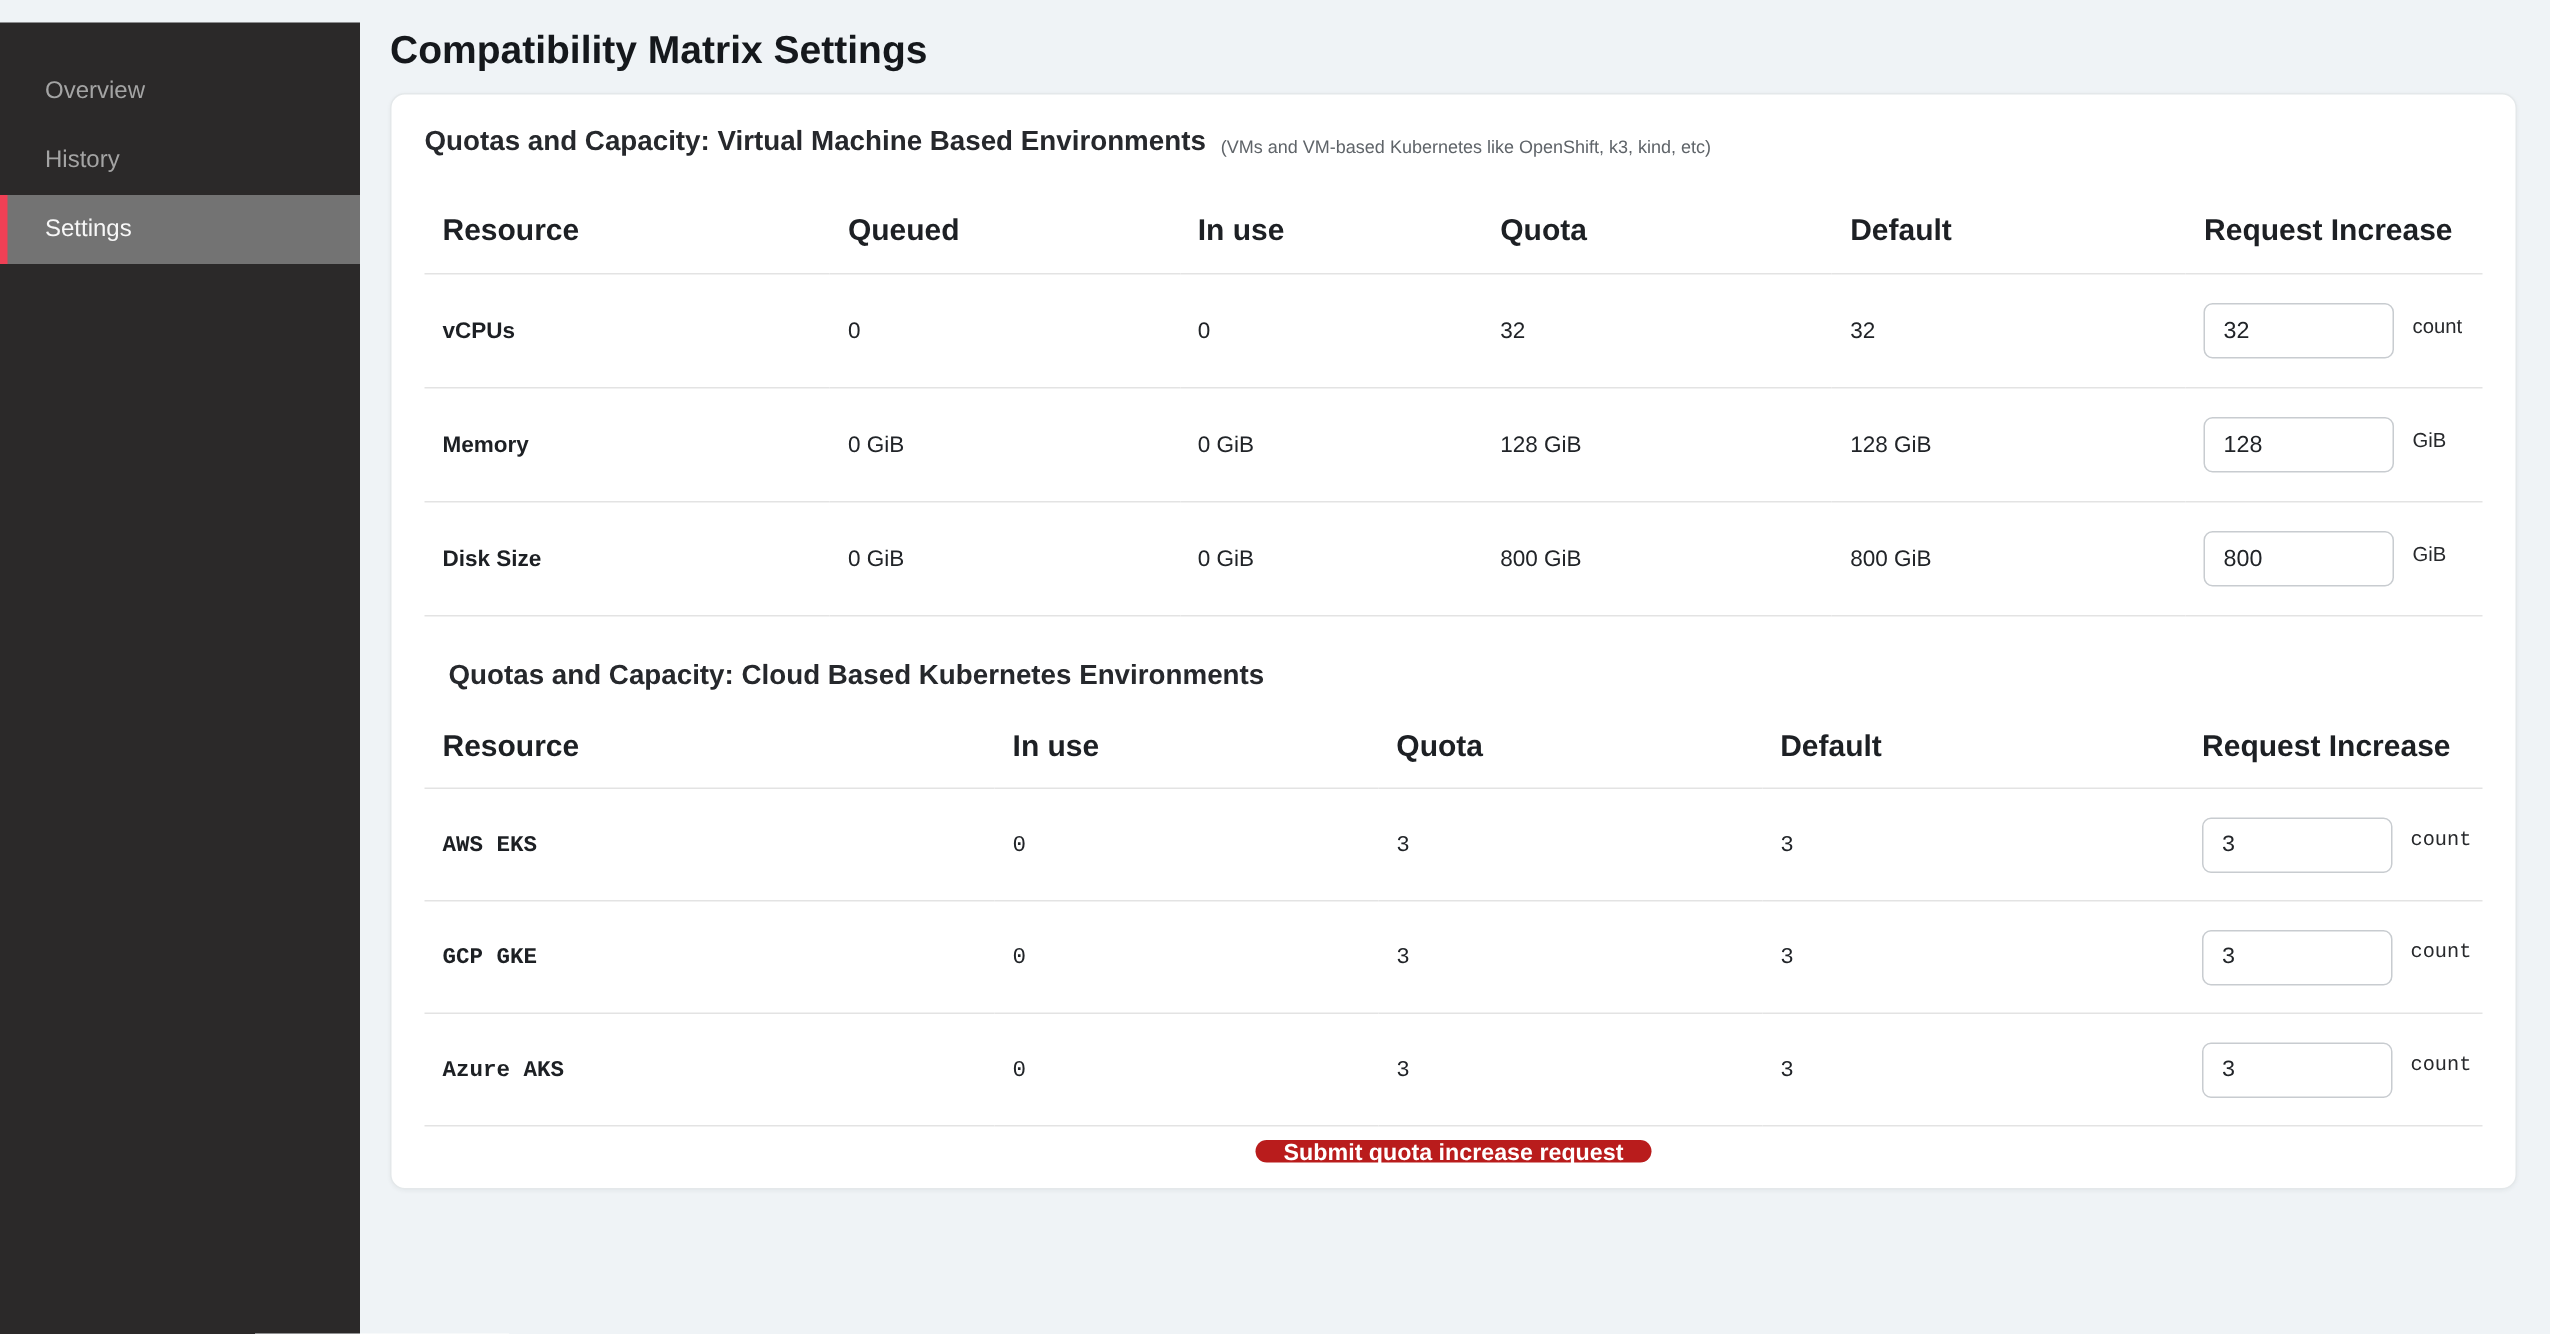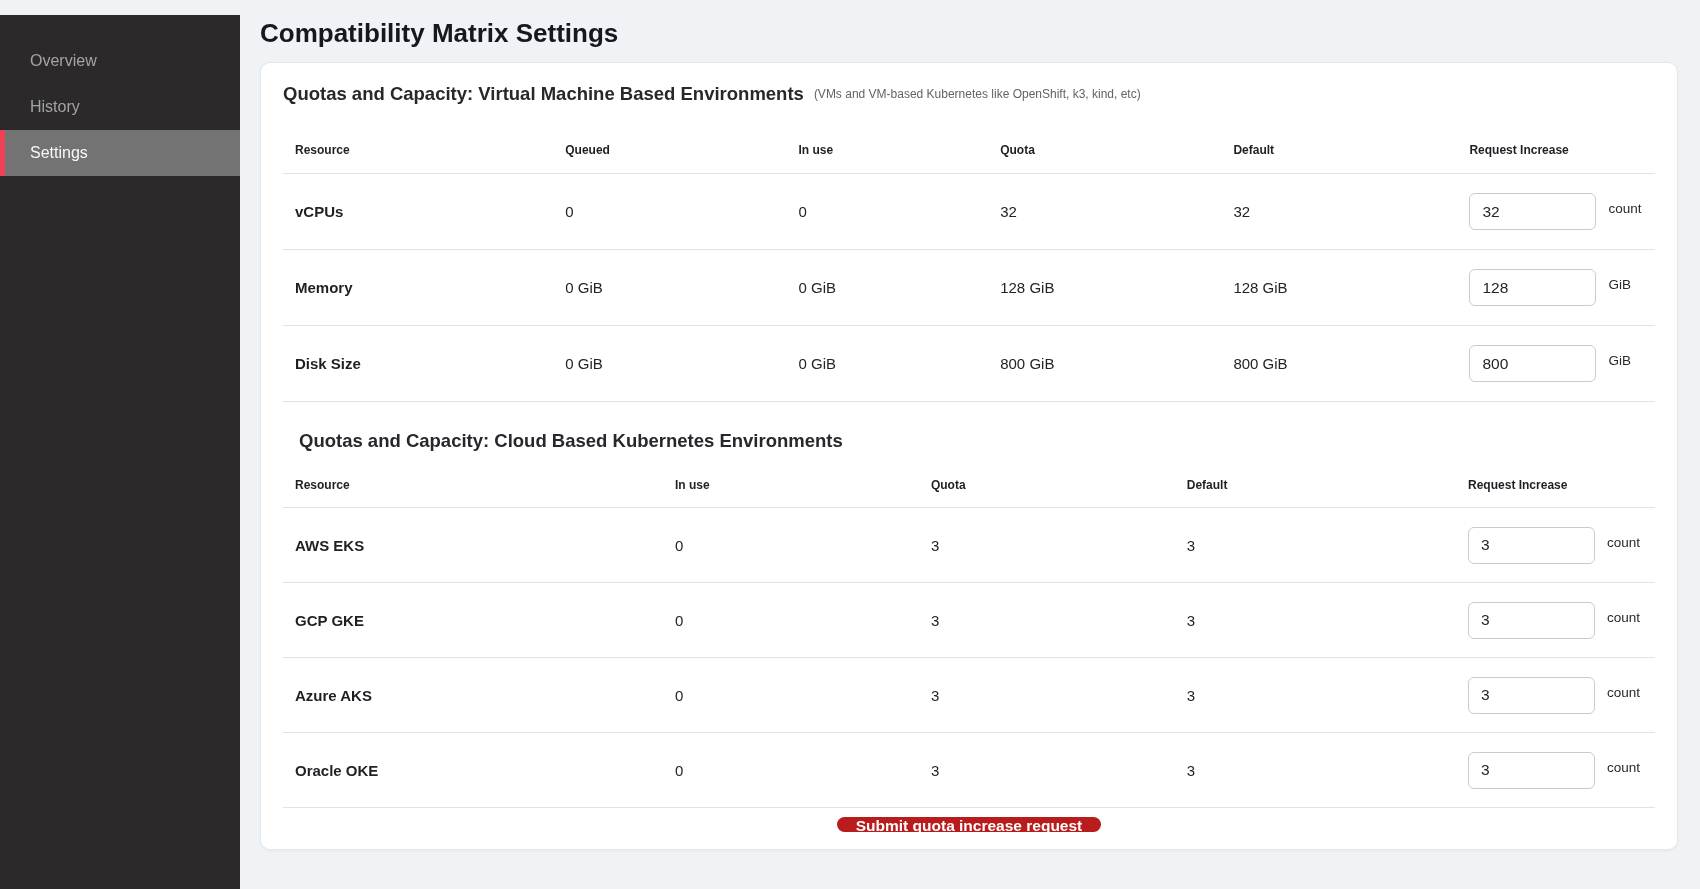--- a/index.html
+++ b/index.html
@@ -48,53 +48,53 @@
     color: #15181c;
   }
   .card {
     background: #ffffff;
     border: 1px solid #e4e8ea;
     border-radius: 10px;
     box-shadow: 0 1px 3px rgba(20,30,40,0.05);
     padding: 20px 22px 17px;
   }
   .section-head {
-    display: flex; align-items: center; gap: 10px;
+    display: flex; align-items: flex-end; gap: 10px;
     margin: 0 0 14px;
   }
   .section-head.second { margin: 28px 16px 8px; }
   .section-head h2 {
     margin: 0;
     font-size: 18.5px;
     line-height: 22px;
     font-weight: 700;
     color: #26282c;
   }
   .section-note {
     font-size: 12px;
     color: #5f6469;
   }
 
   
   table { width: 100%; border-collapse: collapse; table-layout: fixed; }
   th {
     text-align: left;
-    font-size: 12px; font-weight: 700; color: #1d2024;
+    font-size: 20px; font-weight: 700; color: #1d2024;
     padding: 24px 12px 16px;
     border-bottom: 1px solid #e3e3e3;
   }
   table.cloud th { padding: 18px 12px 15px; }
   td {
     font-size: 15px; color: #212428;
     padding: 0 12px;
     height: 76px;
     border-bottom: 1px solid #e3e3e3;
     vertical-align: middle;
   }
-  table.cloud td { height: 75px; }
+  table.cloud td { height: 75px; font-family: Liberation Mono, monospace; }
   td.res { font-weight: 700; color: #1d2024; }
 
   .req-wrap { display: flex; align-items: center; }
   input.qty {
     width: 127px; height: 37px;
     border: 1px solid #c8ccd0;
     border-radius: 6px;
     padding: 0 12px;
     font-size: 15.5px;
     color: #212428;
@@ -262,32 +262,20 @@
           <td>0</td>
           <td>3</td>
           <td>3</td>
           <td>
             <div class="req-wrap">
               <input class="qty" type="text" value="3" style="">
               <span class="unit">count</span>
             </div>
           </td>
         </tr>
-        <tr>
-          <td class="res">Oracle OKE</td>
-          <td>0</td>
-          <td>3</td>
-          <td>3</td>
-          <td>
-            <div class="req-wrap">
-              <input class="qty" type="text" value="3" style="">
-              <span class="unit">count</span>
-            </div>
-          </td>
-        </tr>
       </tbody>
     </table>
 
     <div class="btn-row">
       <button class="submit">Submit quota increase request</button>
     </div>
 
   </section>
 </main>
 

